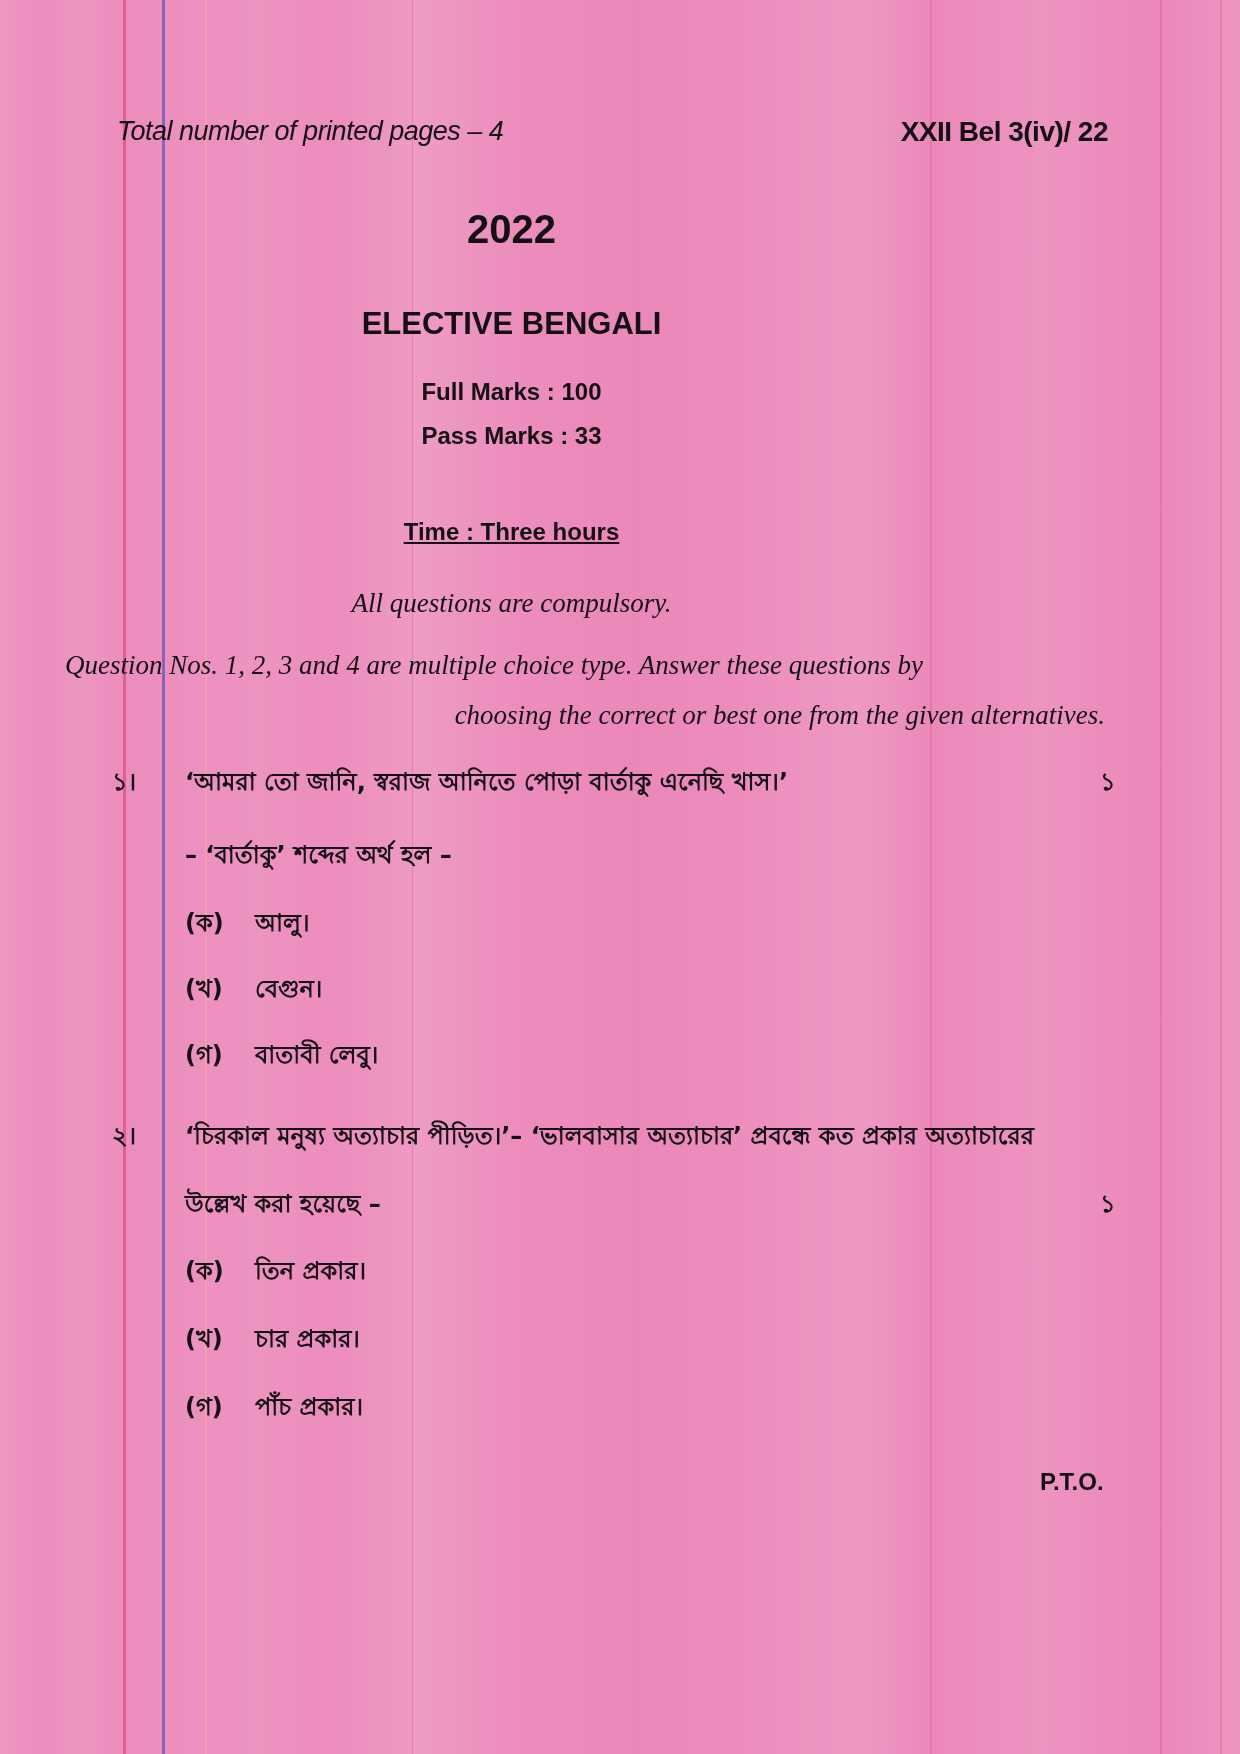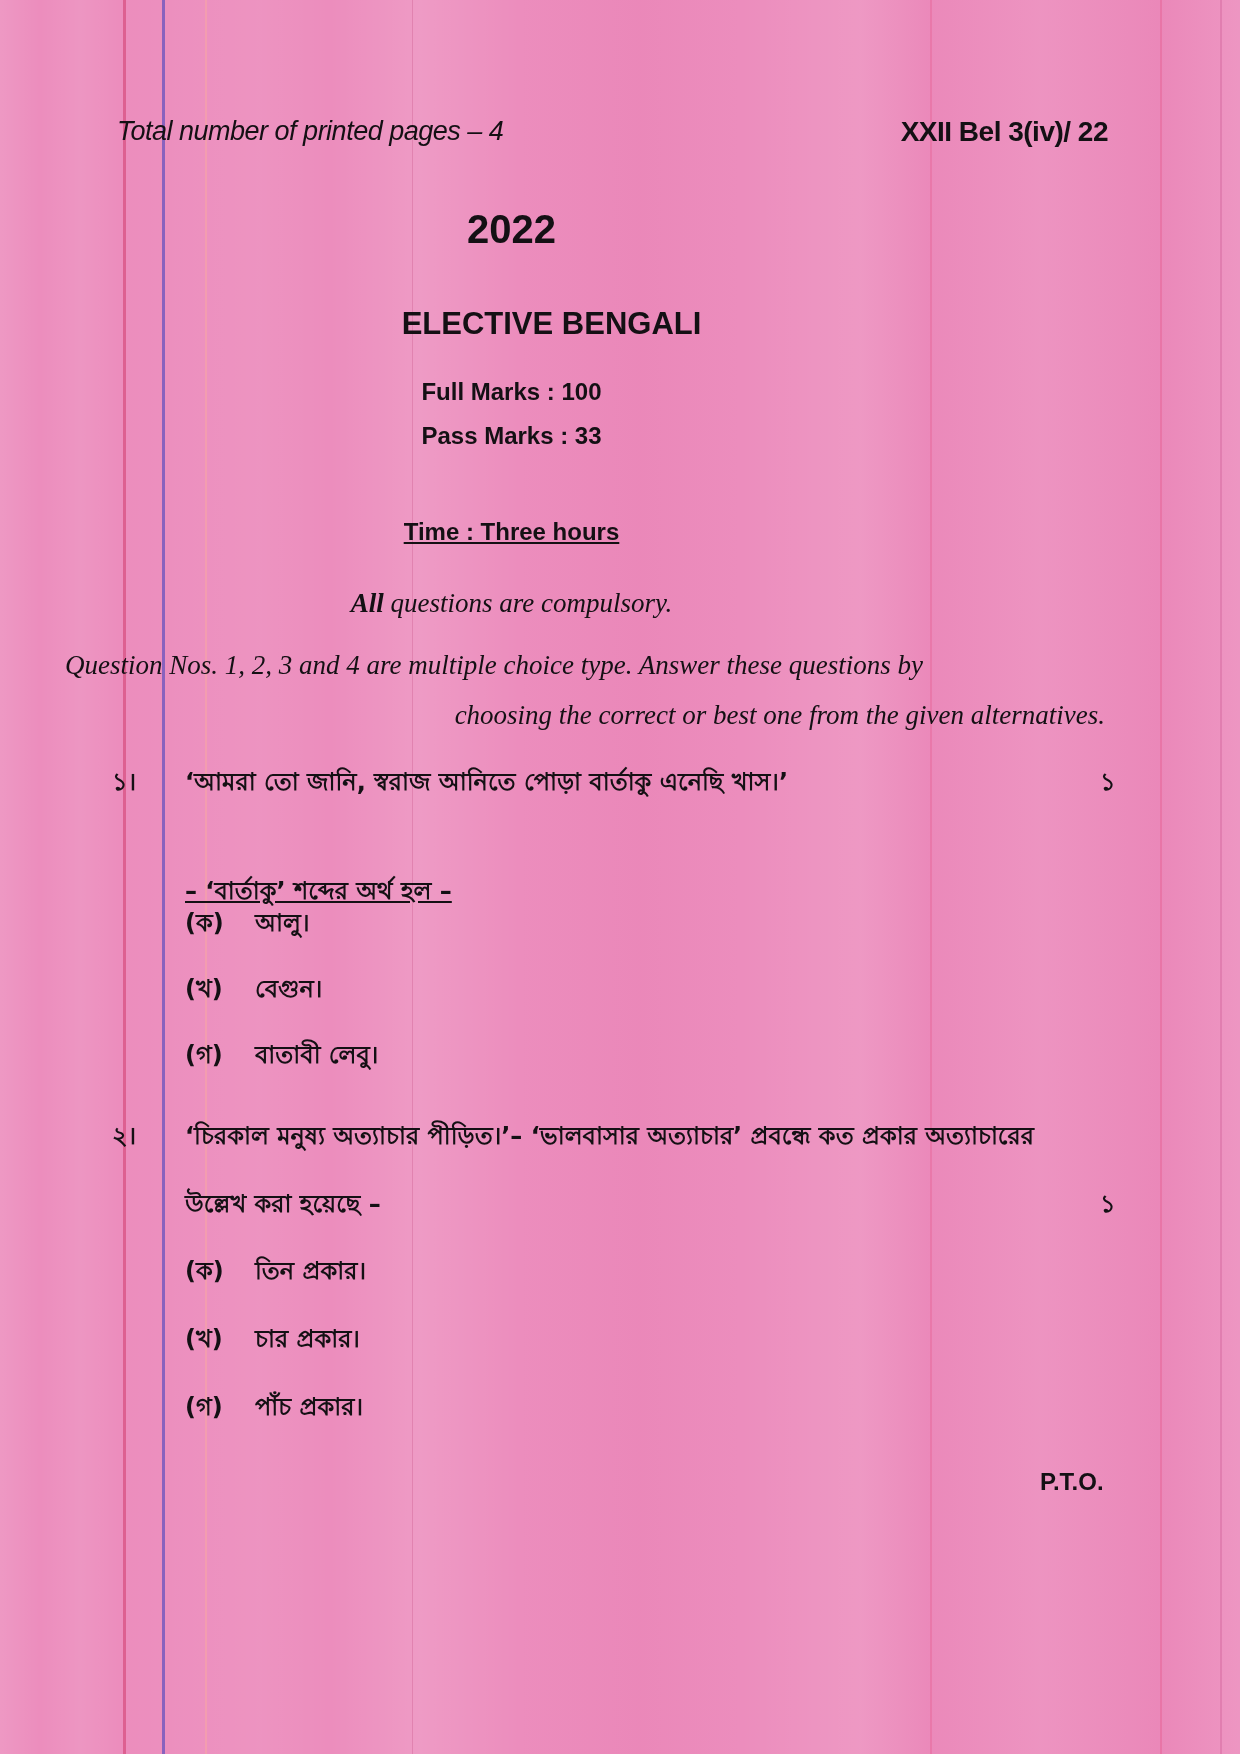--- a/index.html
+++ b/index.html
@@ -41,49 +41,49 @@
     }
     .hdr-right {
       right: 132px; top: 116px;
       font-size: 28px; font-weight: bold; letter-spacing: -0.5px;
     }
     .center {
       left: 0; width: 1023px; text-align: center;
       font-weight: bold;
     }
     .year { top: 207px; font-size: 40px; }
-    .subject { top: 306px; font-size: 31px; padding-left: 40px; }
+    .subject { top: 306px; font-size: 31px; }
     .full-marks { top: 378px; font-size: 24px; }
     .pass-marks { top: 422px; font-size: 24px; }
     .time { top: 518px; font-size: 24px; text-decoration: underline; }
 
     .serif-italic {
       font-family: "Liberation Serif", serif;
       font-style: italic;
       font-weight: normal;
       font-size: 27px;
     }
     .compulsory { top: 588px; }
-    .compulsory b { font-weight: bold; }
+    .compulsory b { font-weight: normal; }
     .instr1 { top: 650px; left: 0; width: 988px; text-align: center; }
     .instr2 { top: 700px; left: 0; width: 1105px; text-align: right; }
 
     .bn {
       font-family: "DejaVu Sans", sans-serif;
       font-weight: bold;
       font-size: 24px;
     }
     .qnum { left: 112px; }
     .qtext { left: 185px; }
     .mark { left: 1100px; }
     .opt-label { left: 185px; }
     .opt-text { left: 255px; }
 
     .q1-line1 { top: 763px; }
-    .q1-line2 { top: 872px; text-decoration: underline; }
+    .q1-line2 { top: 836px; }
     .q1-opt-a { top: 904px; }
     .q1-opt-b { top: 970px; }
     .q1-opt-c { top: 1036px; }
 
     .q2-line1 { top: 1117px; }
     .q2-line2 { top: 1185px; }
     .q2-opt-a { top: 1252px; }
     .q2-opt-b { top: 1320px; }
     .q2-opt-c { top: 1388px; }
 

